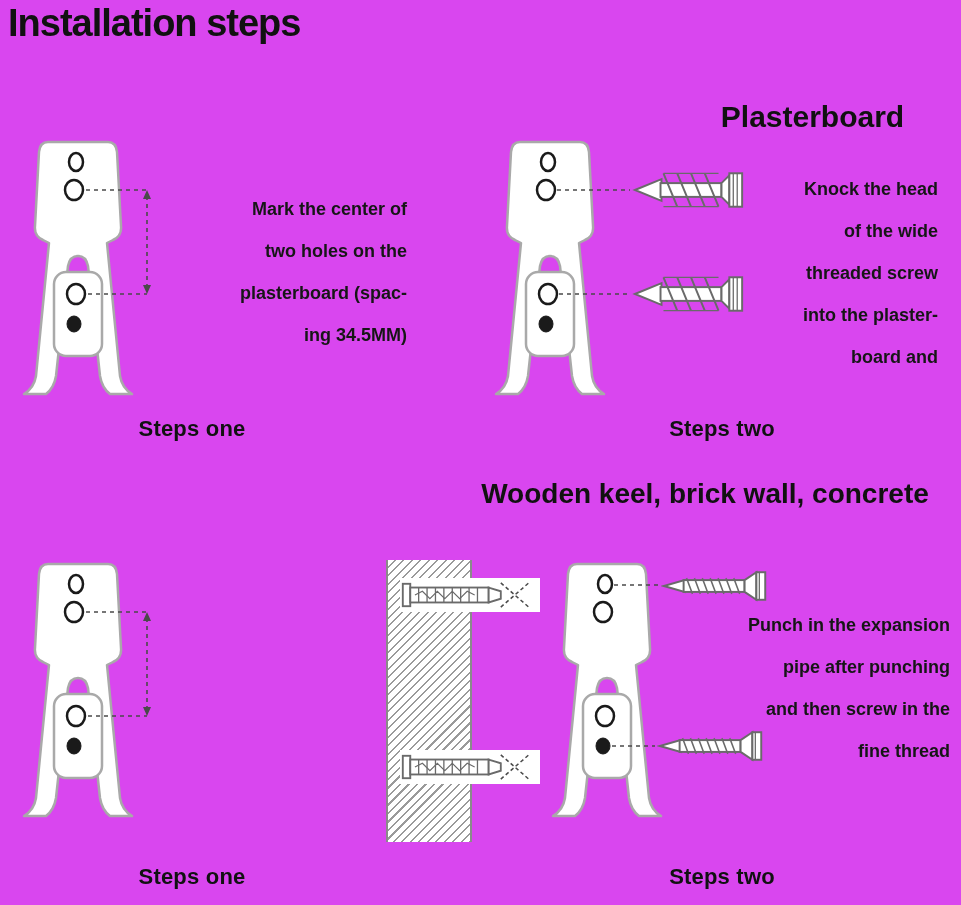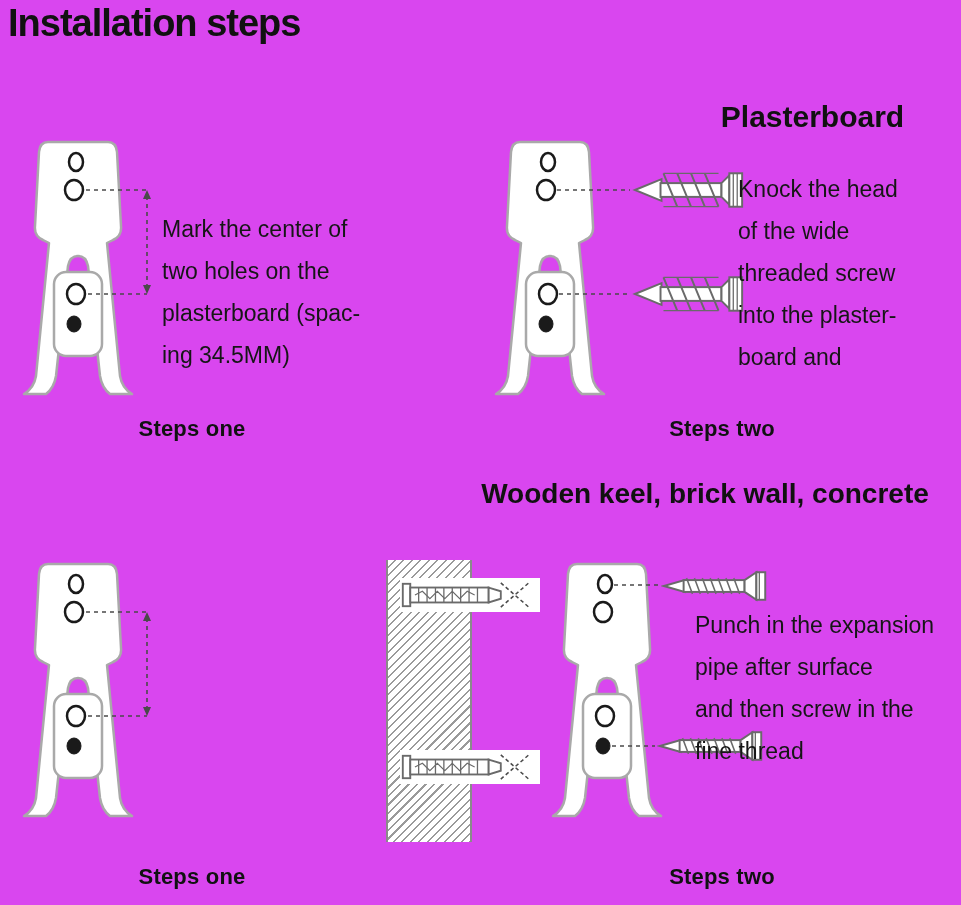--- a/index.html
+++ b/index.html
@@ -9,22 +9,22 @@
     font-family: "Liberation Sans", sans-serif;
     color: #111111; overflow: hidden;
   }
   .canvas { position: absolute; left: 0; top: 0; width: 961px; height: 905px; background: #d946ef; }
   .abs { position: absolute; }
   .title { font-size: 38px; font-weight: 900; letter-spacing: -1px; }
   .section-heading { font-weight: 900; text-align: center; }
   .h-plaster { font-size: 30px; }
   .h-wood { font-size: 28px; }
   .bodytext {
-    font-size: 23px; line-height: 42px; text-align: left;
-    white-space: pre-line; color: #161616;
+    font-size: 18px; line-height: 42px; text-align: right;
+    white-space: pre-line; color: #161616; font-weight: bold;
   }
   .caption { font-size: 22px; font-weight: 800; text-align: center; letter-spacing: 0.2px; }
   svg { display: block; }
   .dash { stroke: #4a4a4a; stroke-width: 1.6; stroke-dasharray: 4 4; fill: none; }
   .wall {
     background: repeating-linear-gradient(135deg, #ffffff 0px, #ffffff 4.5px, #9a9a9a 4.5px, #9a9a9a 6px);
     border-left: 2px solid #8a8a8a; border-right: 2px solid #8a8a8a;
   }
   .anchor-wrap { background: #ffffff; }
 </style>
@@ -77,21 +77,21 @@
   <div class="abs title" style="left:8px; top:2px;">Installation steps</div>
 
   <div class="abs section-heading h-plaster" style="left:700px; top:80px; width:225px;margin-top:20px;">Plasterboard</div>
 
   <svg class="abs" style="left:6px; top:136px;" width="160" height="270" viewBox="0 0 160 270">
     <use href="#sym-bracket" x="0" y="0" width="150" height="270"></use>
     <path class="dash" d="M80,54 H141 M82,158 H141 M141,60 V152"></path>
     <path d="M141,54 l-4,9 h8 Z M141,158 l-4,-9 h8 Z" fill="#4a4a4a"></path>
   </svg>
 
-  <div class="abs bodytext" style="left:162px; top:208px; width:245px;">Mark the center of
+  <div class="abs bodytext" style="left:162px; top:188px; width:245px;">Mark the center of
 two holes on the
 plasterboard (spac-
 ing 34.5MM)</div>
 
   <div class="abs caption" style="left:112px; top:416px; width:160px;">Steps one</div>
 
   <svg class="abs" style="left:478px; top:136px;" width="292" height="270" viewBox="0 0 292 270">
     <use href="#sym-bracket" x="0" y="0" width="150" height="270"></use>
     <path class="dash" d="M79,54 H152 M81,158 H152"></path>
     <use href="#sym-screw-coarse" x="154" y="32" width="118" height="44"></use>
@@ -128,19 +128,19 @@
   </svg>
 
   <svg class="abs" style="left:535px; top:558px;" width="292" height="270" viewBox="0 0 292 270">
     <use href="#sym-bracket" x="0" y="0" width="150" height="270"></use>
     <path class="dash" d="M79,27 H124 M77,188 H120"></path>
     <use href="#sym-screw-fine" x="126" y="10" width="118" height="36"></use>
     <use href="#sym-screw-fine" x="122" y="170" width="118" height="36"></use>
   </svg>
 
   <div class="abs bodytext" style="left:695px; top:604px; width:255px;">Punch in the expansion
-pipe after surface
+pipe after punching
 and then screw in the
 fine thread</div>
 
   <div class="abs caption" style="left:642px; top:864px; width:160px;">Steps two</div>
 
 </div>
 
 </body></html>

